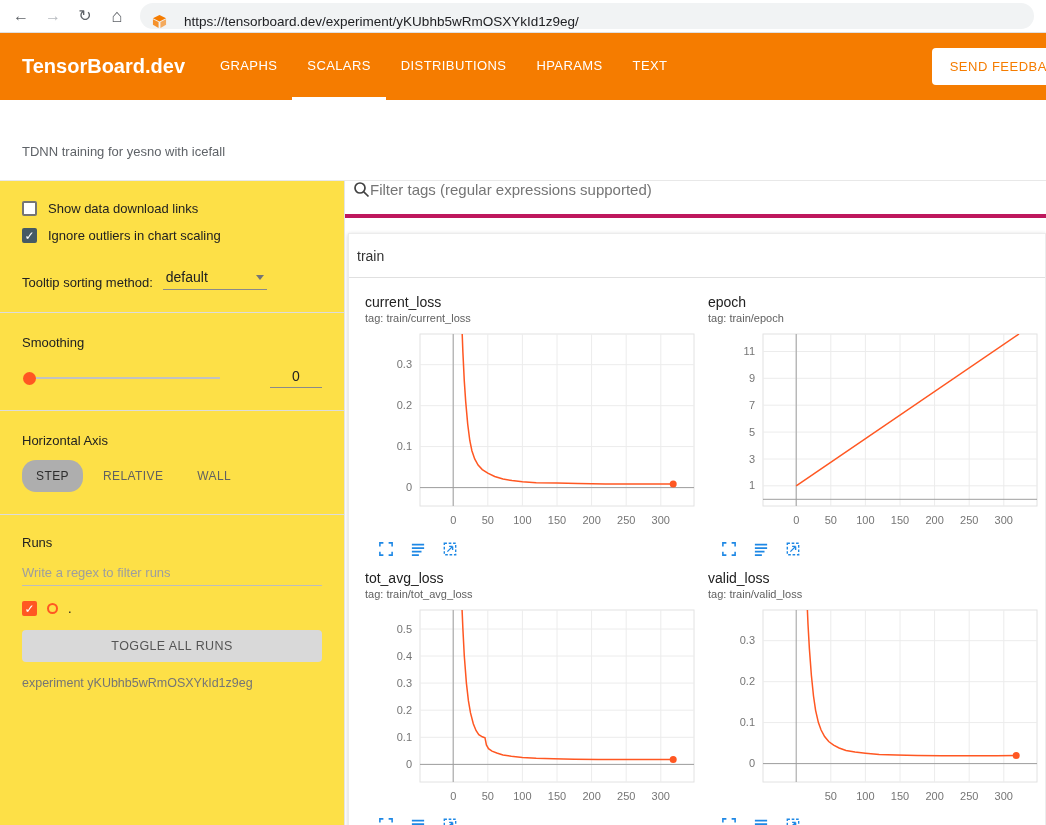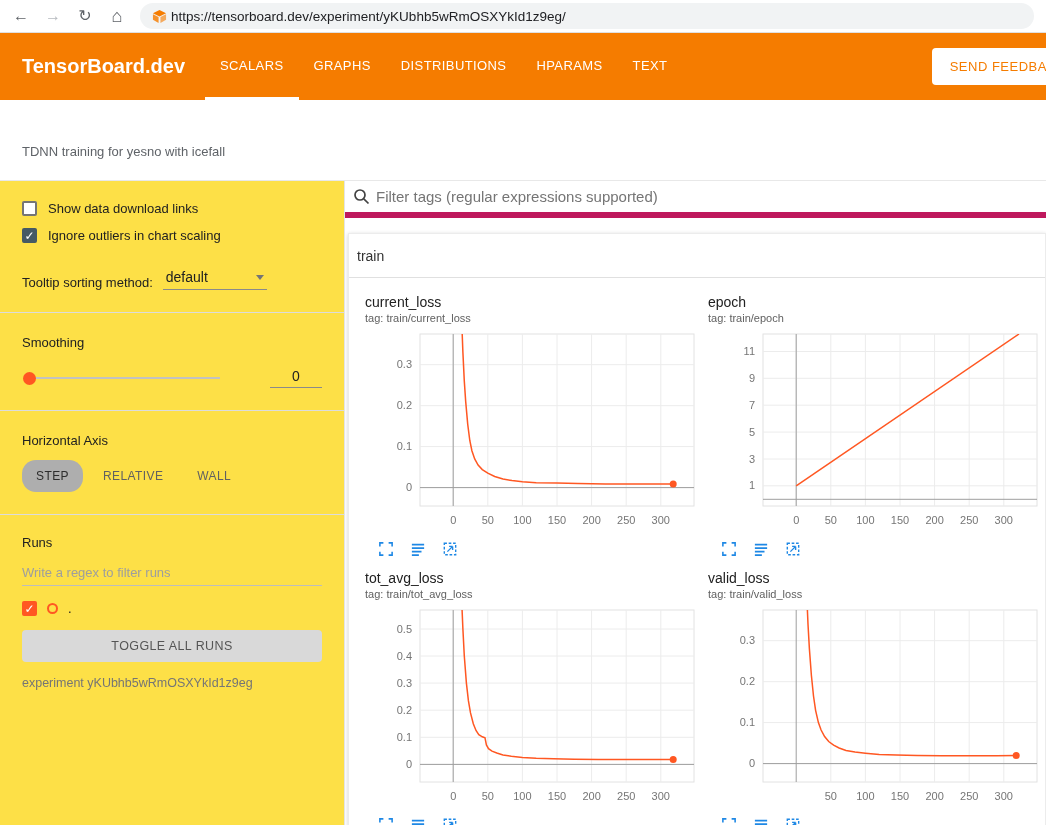--- a/index.html
+++ b/index.html
@@ -15,21 +15,21 @@
   
   .browser-bar {
     height: 33px; background: #fff; border-bottom: 1px solid #e0e0e0;
     display: flex; align-items: center; gap: 14px; padding: 0 12px;
   }
   .nav-ico { font-size: 16px; color: #5f6368; width: 18px; text-align: center; cursor: pointer; line-height: 1; }
   .nav-ico.disabled { color: #b6babf; }
   .nav-ico.home { font-size: 18px; }
   .omnibox {
     flex: 1; height: 26px; background: #f1f3f4; border-radius: 13px;
-    display: flex; align-items: center; gap: 4px; padding: 0 12px;
+    display: flex; align-items: flex-end; gap: 17px; padding: 0 12px;
   }
   .url { font-size: 13.5px; color: #202124; white-space: nowrap; }
 
   
   .tb-header { height: 67px; background: var(--orange, #f57c00); display: flex; align-items: stretch; position: relative; }
   .brand { color: #fff; font-size: 20px; font-weight: bold; align-self: center; padding-left: 22px; width: 205px; flex-shrink: 0; }
   .tabs { display: flex; align-items: stretch; }
   .tab {
     color: #fff; font-size: 13px; font-weight: 500; letter-spacing: .4px;
     display: flex; align-items: center; padding: 0 15px;
@@ -94,21 +94,21 @@
   .run-circle { width: 11px; height: 11px; border: 2px solid var(--run, #ff5722); border-radius: 50%; }
   .run-name { font-size: 13px; color: #212121; }
   .toggle-all {
     margin-top: 14px; width: 100%; background: #d9d9d9; border: none; border-radius: 4px;
     color: #555; font-family: inherit; font-size: 12.5px; letter-spacing: .4px; padding: 9px 0; cursor: pointer;
   }
   .exp-caption { margin-top: 14px; font-size: 12.5px; color: #757575; }
 
   
   .main { flex: 1; background: #fff; overflow: hidden; }
-  .filter-bar { height: 37px; border-bottom: 6px solid #be185d; display: flex; align-items: center; gap: 6px; padding: 0 8px; }
+  .filter-bar { height: 37px; border-bottom: 4px solid #be185d; display: flex; align-items: flex-start; padding: 0 8px; }
   .filter-bar svg { flex-shrink: 0; }
   .filter-bar input {
     flex: 1; border: none; outline: none; background: transparent;
     font-family: inherit; font-size: 15px; color: #212121;
   }
   .filter-bar input::placeholder { color: #757575; }
   .card { margin: 15px 0 0 3px; background: #fff; border: 1px solid #ececec; box-shadow: 0 1px 4px rgba(0,0,0,.18); }
   .card-header { padding: 14px 8px 13px; font-size: 14px; color: #333; border-bottom: 1px solid #e0e0e0; cursor: pointer; }
   .charts-grid { padding: 16px 0 0 16px; display: grid; grid-template-columns: 337px 337px; column-gap: 6px; row-gap: 14px; }
   .chart-title { font-size: 14px; color: #212121; }
@@ -136,22 +136,22 @@
         </g>
       </svg>
     </span>
     <span class="url">https://tensorboard.dev/experiment/yKUbhb5wRmOSXYkId1z9eg/</span>
   </div>
 </div>
 
 <div class="tb-header">
   <div class="brand">TensorBoard.dev</div>
   <div class="tabs">
+    <div class="tab">GRAPHS</div>
     <div class="tab active">SCALARS</div>
-    <div class="tab">GRAPHS</div>
     <div class="tab">DISTRIBUTIONS</div>
     <div class="tab">HPARAMS</div>
     <div class="tab">TEXT</div>
   </div>
   <button class="feedback-btn">SEND FEEDBACK</button>
 </div>
 
 <div class="desc-bar">
   <span>TDNN training for yesno with icefall</span>
 </div>

